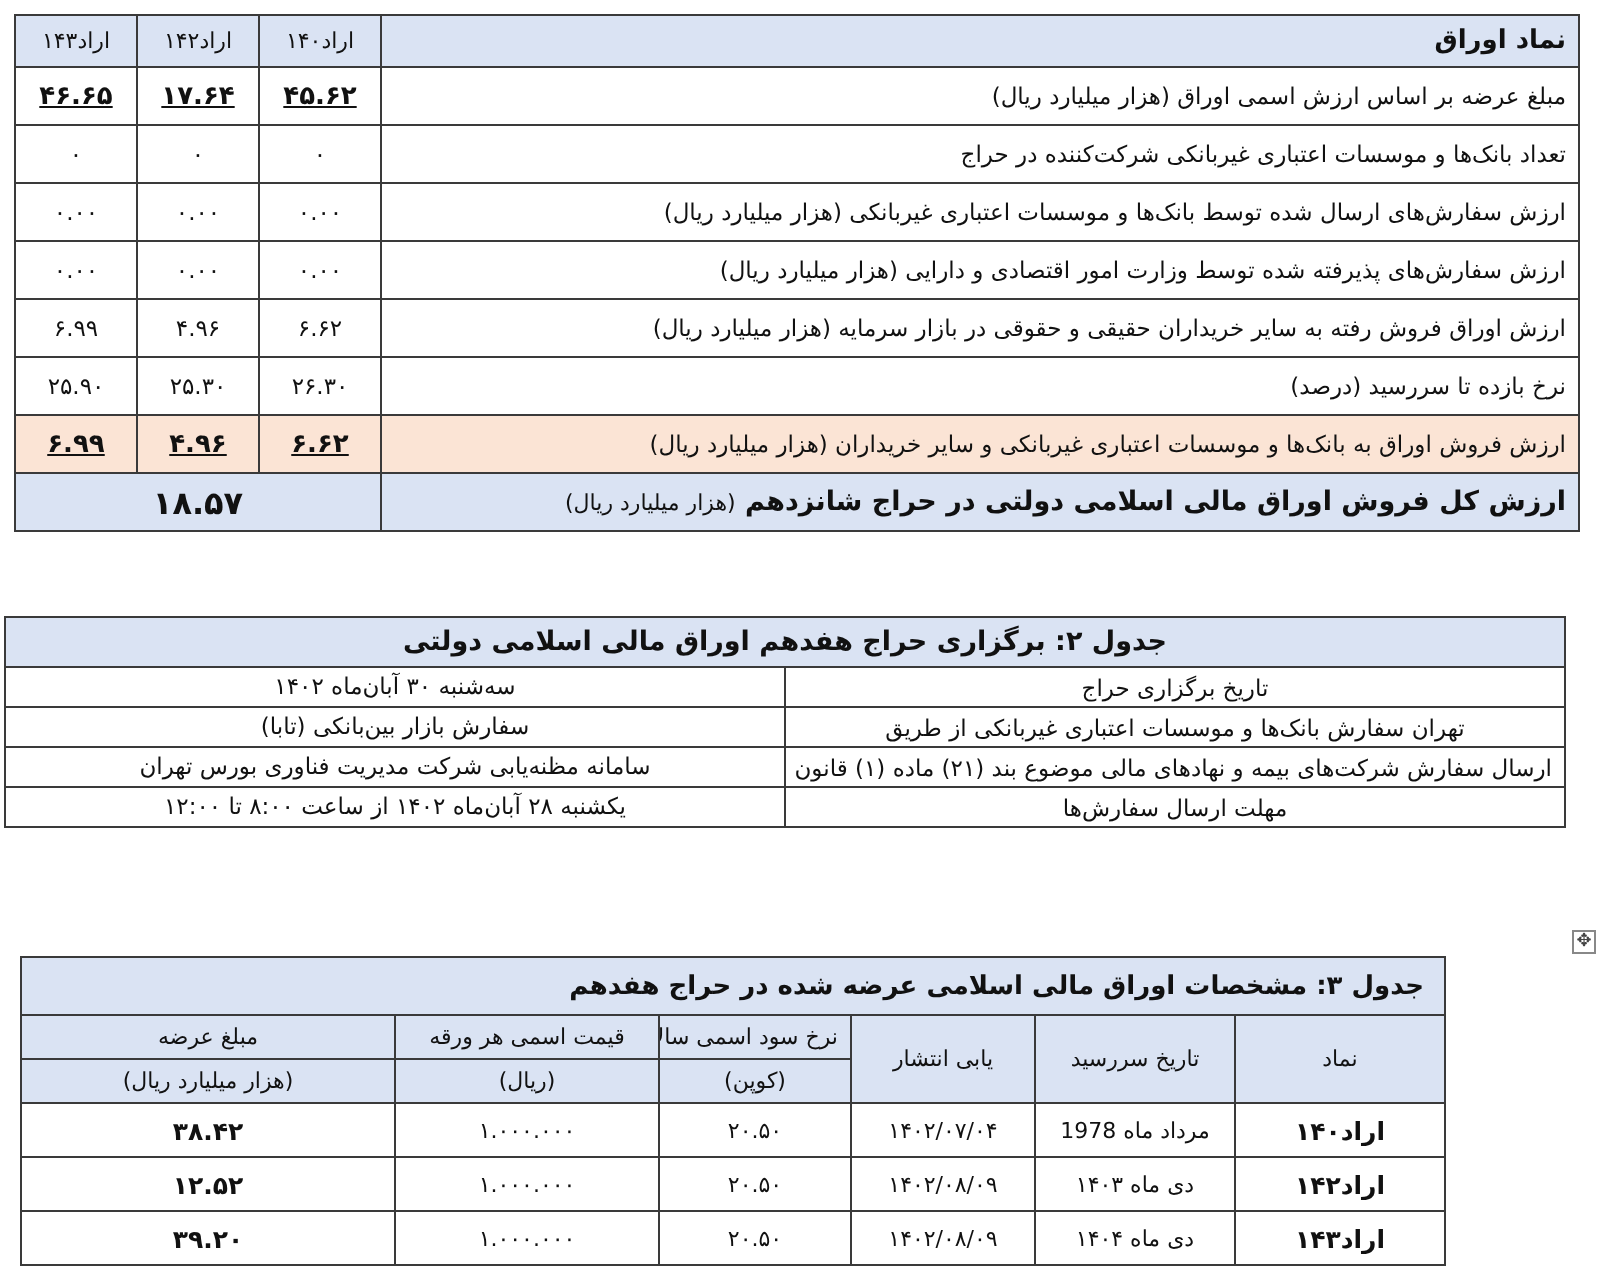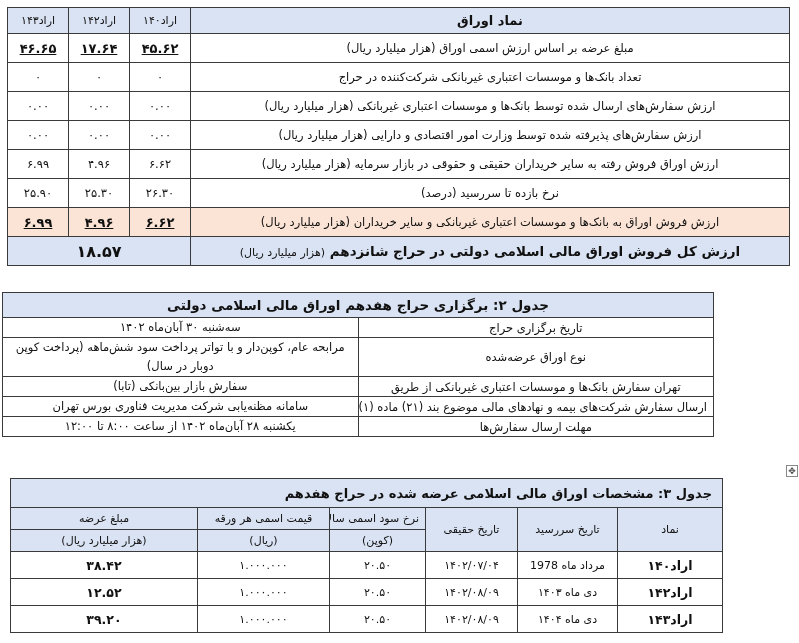--- a/index.html
+++ b/index.html
@@ -8,33 +8,33 @@
       font-family: "DejaVu Sans", sans-serif; color: #111;
     }
     table { border-collapse: collapse; position: absolute; direction: rtl; table-layout: fixed; }
     td { border: 1px solid #3a3a3a; padding: 0 6px; overflow: hidden; white-space: nowrap; }
     .blue { background: #dae3f3; }
     .peach { background: #fbe4d5; }
 
     
     #t1 { left: 7px; top: 7px; width: 783px; font-size: 11.5px; }
     #t1 td { height: 28px; }
-    #t1 td.lbl { text-align: center; }
+    #t1 td.lbl { text-align: right; }
     #t1 td.num { text-align: center; width: 48px; }
     #t1 tr.head td { height: 25px; }
     #t1 .head .lbl { font-weight: bold; font-size: 13px; }
     #t1 .head .num { font-size: 11px; }
     #t1 tr.bold .num { font-weight: bold; font-size: 13px; text-decoration: underline; }
     #t1 tr.total td { font-weight: bold; }
     #t1 tr.total .lbl { font-size: 13.5px; }
     #t1 tr.total .lbl .unit { font-weight: normal; font-size: 11px; }
     #t1 tr.total .num { font-size: 16px; }
 
     
-    #t2 { left: 2px; top: 292px; width: 712px; font-size: 11.5px; }
+    #t2 { left: 2px; top: 308px; width: 781px; font-size: 11.5px; }
     #t2 td { text-align: center; height: 19px; }
     #t2 .title td { height: 24px; font-weight: bold; font-size: 13.5px; }
     #t2 .lbl { width: 535px; }
     #t2 .val { width: 245px; white-space: normal; line-height: 19px; }
 
     
     #t3 { left: 10px; top: 478px; width: 713px; font-size: 11px; }
     #t3 td { text-align: center; }
     #t3 .title td { height: 28px; text-align: right; font-weight: bold; font-size: 13px; padding-right: 10px; }
     #t3 .hdr td { height: 21px; }
@@ -117,24 +117,20 @@
 <table id="t2">
   <tbody>
       <tr class="title blue">
     <td colspan="2">جدول ۲: برگزاری حراج هفدهم اوراق مالی اسلامی دولتی</td>
   </tr>
   <tr>
     <td class="lbl">تاریخ برگزاری حراج</td>
     <td class="val">سه‌شنبه ۳۰ آبان‌ماه ۱۴۰۲</td>
   </tr>
   <tr>
-    <td class="lbl">نوع اوراق عرضه‌شده</td>
-    <td class="val">مرابحه عام، کوپن‌دار و با تواتر پرداخت سود شش‌ماهه (پرداخت کوپن دوبار در سال)</td>
-  </tr>
-  <tr>
     <td class="lbl">تهران سفارش بانک‌ها و موسسات اعتباری غیربانکی از طریق</td>
     <td class="val">سفارش بازار بین‌بانکی (تابا)</td>
   </tr>
   <tr>
     <td class="lbl">ارسال سفارش شرکت‌های بیمه و نهادهای مالی موضوع بند (۲۱) ماده (۱) قانون بازار اوراق بهادار ج.ا.ایران از طریق</td>
     <td class="val">سامانه مظنه‌یابی شرکت مدیریت فناوری بورس تهران</td>
   </tr>
   <tr>
     <td class="lbl">مهلت ارسال سفارش‌ها</td>
     <td class="val">یکشنبه ۲۸ آبان‌ماه ۱۴۰۲ از ساعت ۸:۰۰ تا ۱۲:۰۰</td>
@@ -153,21 +149,21 @@
       <col style="width:132px">
       <col>
   </colgroup>
   <tbody>
       <tr class="title blue">
     <td colspan="6">جدول ۳: مشخصات اوراق مالی اسلامی عرضه شده در حراج هفدهم</td>
   </tr>
   <tr class="hdr blue">
     <td rowspan="2">نماد</td>
     <td rowspan="2">تاریخ سررسید</td>
-    <td rowspan="2">تاریخ حقیقی</td>
+    <td rowspan="2">یابی انتشار</td>
     <td>نرخ سود اسمی سالانه</td>
     <td>قیمت اسمی هر ورقه</td>
     <td>مبلغ عرضه</td>
   </tr>
   <tr class="hdr blue">
     <td>(کوپن)</td>
     <td>(ریال)</td>
     <td>(هزار میلیارد ریال)</td>
   </tr>
   <tr class="row">

